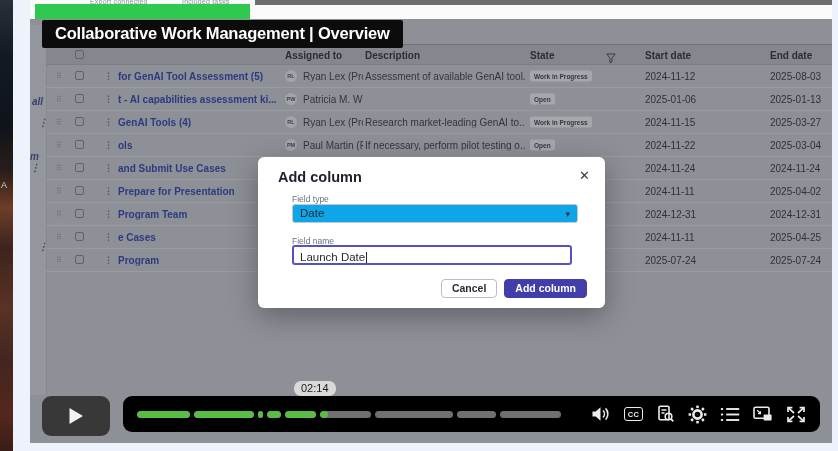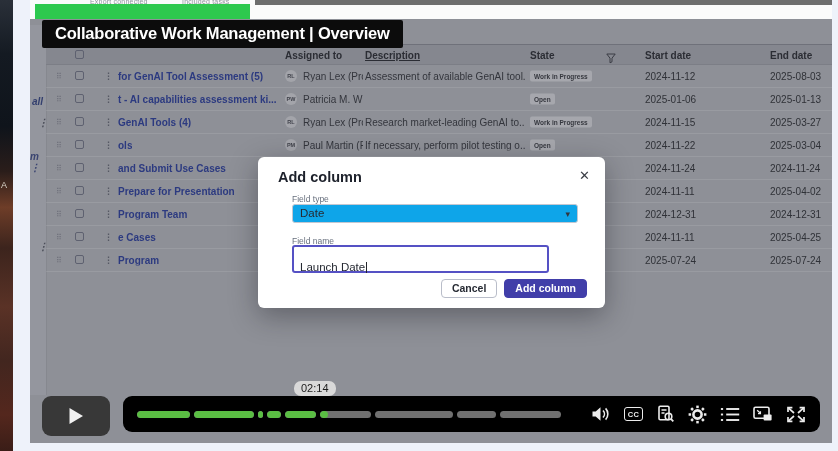--- a/index.html
+++ b/index.html
@@ -33,21 +33,21 @@
   .frag-f1 { left:2px; top:71px; }
   .frag-f2 { left:8px; top:92px; color:#4b4e59; }
   .frag-f3 { left:0px; top:126px; color:#3a4470; }
   .frag-f4 { left:8px; top:216px; color:#4b4e59; }
 
   
   .task-table { position:absolute; left:16px; right:0; top:44px; }
   .thead { position:relative; height:21px; background:#85878f; border-top:1px solid #6f717a; border-bottom:1px solid #7c7e86; }
   .hcell { position:absolute; top:5px; font-size:10px; font-weight:bold; color:#2b2d34; white-space:nowrap; }
   .teal-dots { position:absolute; left:4px; top:-2px; width:44px; border-top:2px dotted #47a896; opacity:.75; }
-  .h-assigned { left:239px; } .h-desc { left:319px;text-decoration:underline; } .h-state { left:484px; } .h-start { left:599px; } .h-end { left:724px; }
+  .h-assigned { left:239px; } .h-desc { left:319px; } .h-state { left:484px; } .h-start { left:599px; } .h-end { left:724px; }
   .h-funnel { position:absolute; left:560px; top:5px; }
   .chk { display:inline-block; width:9px; height:9px; border:1px solid #5e6170; border-radius:2px; background:transparent; }
   .hdr-chk { position:absolute; left:29px; top:5px; }
 
   .row { position:relative; height:23px; border-bottom:1px solid rgba(255,255,255,0.10); }
   .cell { position:absolute; top:50%; transform:translateY(-50%); white-space:nowrap; }
   .c-handle { left:10px; font-size:8px; color:#6c6e79; letter-spacing:-1px; }
   .c-chk { left:29px; top:6px; transform:none; }
   .c-kebab { left:58px; font-size:9px; font-weight:bold; color:#565964; }
   .c-name { left:72px; font-size:10px; font-weight:600; color:var(--link,#2c3a80); max-width:160px; overflow:hidden; }
@@ -63,22 +63,22 @@
   
   .modal { position:absolute; left:228px; top:157px; width:347px; height:151px; background:#fff; border-radius:6px;
     box-shadow:0 8px 28px rgba(20,20,30,.38); z-index:10; }
   .modal-title { position:absolute; left:20px; top:12px; font-size:14.5px; font-weight:bold; color:#1d212b; }
   .modal-close { position:absolute; right:15px; top:11px; font-size:13px; color:#3a3d45; cursor:pointer; background:none; border:none; font-family:inherit; }
   .field-label { position:absolute; left:34px; font-size:8.5px; color:#68707e; }
   .lbl-type { top:37px; } .lbl-name { top:79px; }
   .dropdown { position:absolute; left:34px; top:47px; width:286px; height:19px; border:1px solid #c3c7d1; border-radius:3px;
     background:#0ea5e9; font-size:11.5px; color:#262a33; line-height:17px; padding:0 7px; }
   .dropdown .caret-glyph { position:absolute; right:7px; top:1px; font-size:9px; color:#33363e; }
-  .text-input { position:absolute; left:34px; top:88px; width:257px; height:20px; border:2px solid #5551c4; border-radius:3px;
-    background:#fff; font-size:11.5px; color:#262a33; line-height:16px; padding:12px 6px; }
+  .text-input { position:absolute; left:34px; top:88px; width:280px; height:20px; border:2px solid #5551c4; border-radius:3px;
+    background:#fff; font-size:11.5px; color:#262a33; line-height:16px; padding:2px 6px; }
   .text-caret { display:inline-block; width:1px; height:11px; background:#24262c; vertical-align:-2px; margin-left:1px; }
   .modal-btns { position:absolute; right:18px; bottom:10px; display:flex; gap:7px; }
   .btn { height:19px; font-size:10.5px; font-weight:bold; border-radius:4px; padding:0 10px; line-height:17px; cursor:pointer; font-family:inherit; }
   .btn-cancel { background:#fff; border:1px solid #b9bdc9; color:#272b34; }
   .btn-submit { background:var(--accent,#413ea9); border:1px solid var(--accent,#413ea9); color:#fff; }
 
   
   .play-btn { position:absolute; left:12px; top:396px; width:68px; height:40px; background:#383838; border:none;
     border-radius:9px; display:flex; align-items:center; justify-content:center; cursor:pointer; z-index:6; }
   .ctrl-bar { position:absolute; left:93px; top:396px; width:697px; height:36px; background:#000000; border-radius:9px;

